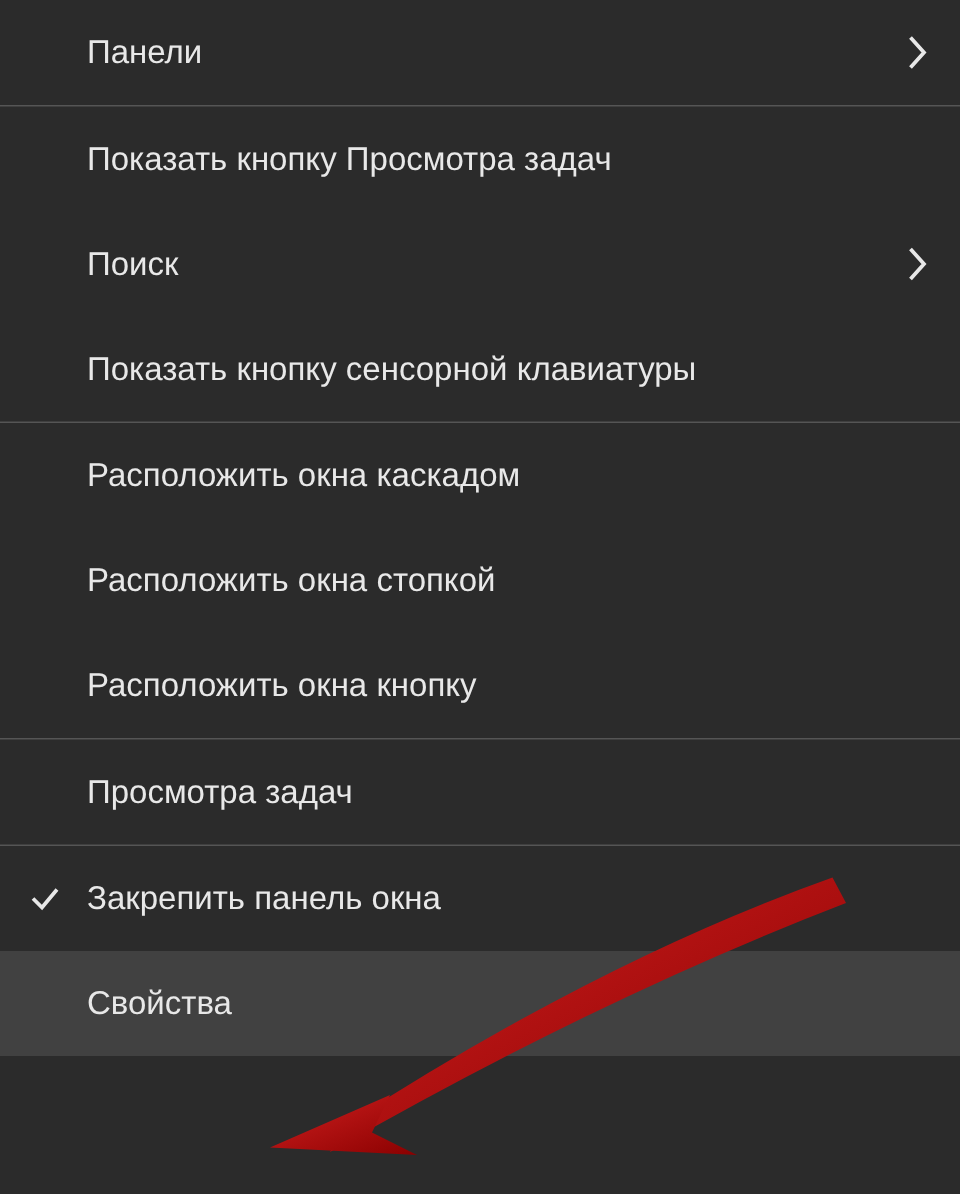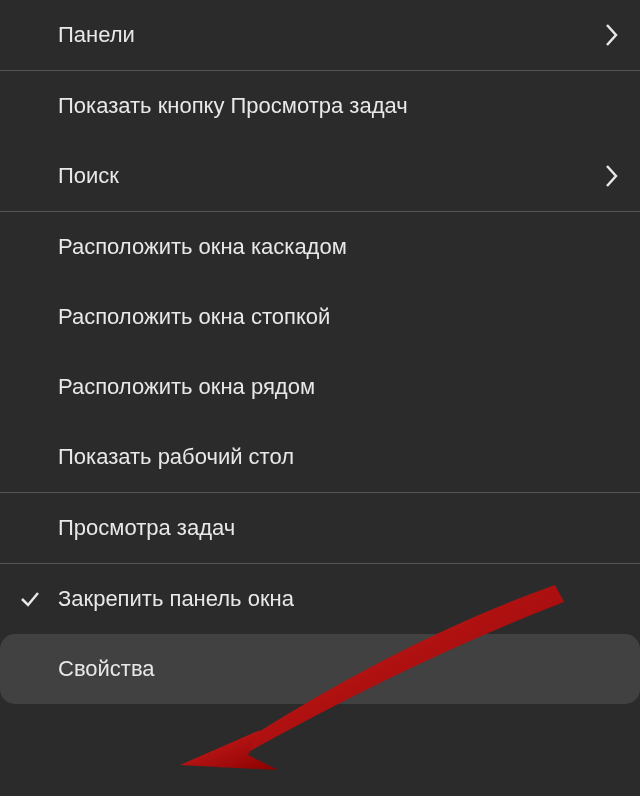--- a/index.html
+++ b/index.html
@@ -24,21 +24,20 @@
     padding: 0 20px 0 58px;
     height: 70px;
     color: #e8e8e8;
     font-size: 22px;
     font-weight: 400;
     cursor: pointer;
     position: relative;
   }
   .menu-item.highlighted {
     background: #414141;
-    border-radius: 15px;
   }
   .chevron {
     margin-left: auto;
     color: #e8e8e8;
   }
   .chevron svg { display: block; }
   .check {
     position: absolute;
     left: 18px;
     color: #e8e8e8;
@@ -74,33 +73,33 @@
     <span>Показать кнопку Просмотра задач</span>
   </div>
   <div class="menu-item">
     <span>Поиск</span>
     <span class="chevron">
       <svg width="16" height="28" viewBox="0 0 16 28">
           <path d="M3 4 L12 14 L3 24" stroke="currentColor" stroke-width="2.5" fill="none"></path>
         </svg>
     </span>
   </div>
+  <div class="menu-item">
+    <span>Показать кнопку сенсорной клавиатуры</span>
+  </div>
   <div class="separator"></div>
 
   <div class="menu-item">
     <span>Расположить окна каскадом</span>
   </div>
   <div class="menu-item">
     <span>Расположить окна стопкой</span>
   </div>
   <div class="menu-item">
-    <span>Расположить окна рядом</span>
-  </div>
-  <div class="menu-item">
-    <span>Показать рабочий стол</span>
+    <span>Расположить окна кнопку</span>
   </div>
   <div class="separator"></div>
 
   <div class="menu-item">
     <span>Просмотра задач</span>
   </div>
   <div class="separator"></div>
 
   <div class="menu-item">
     <span class="check">

